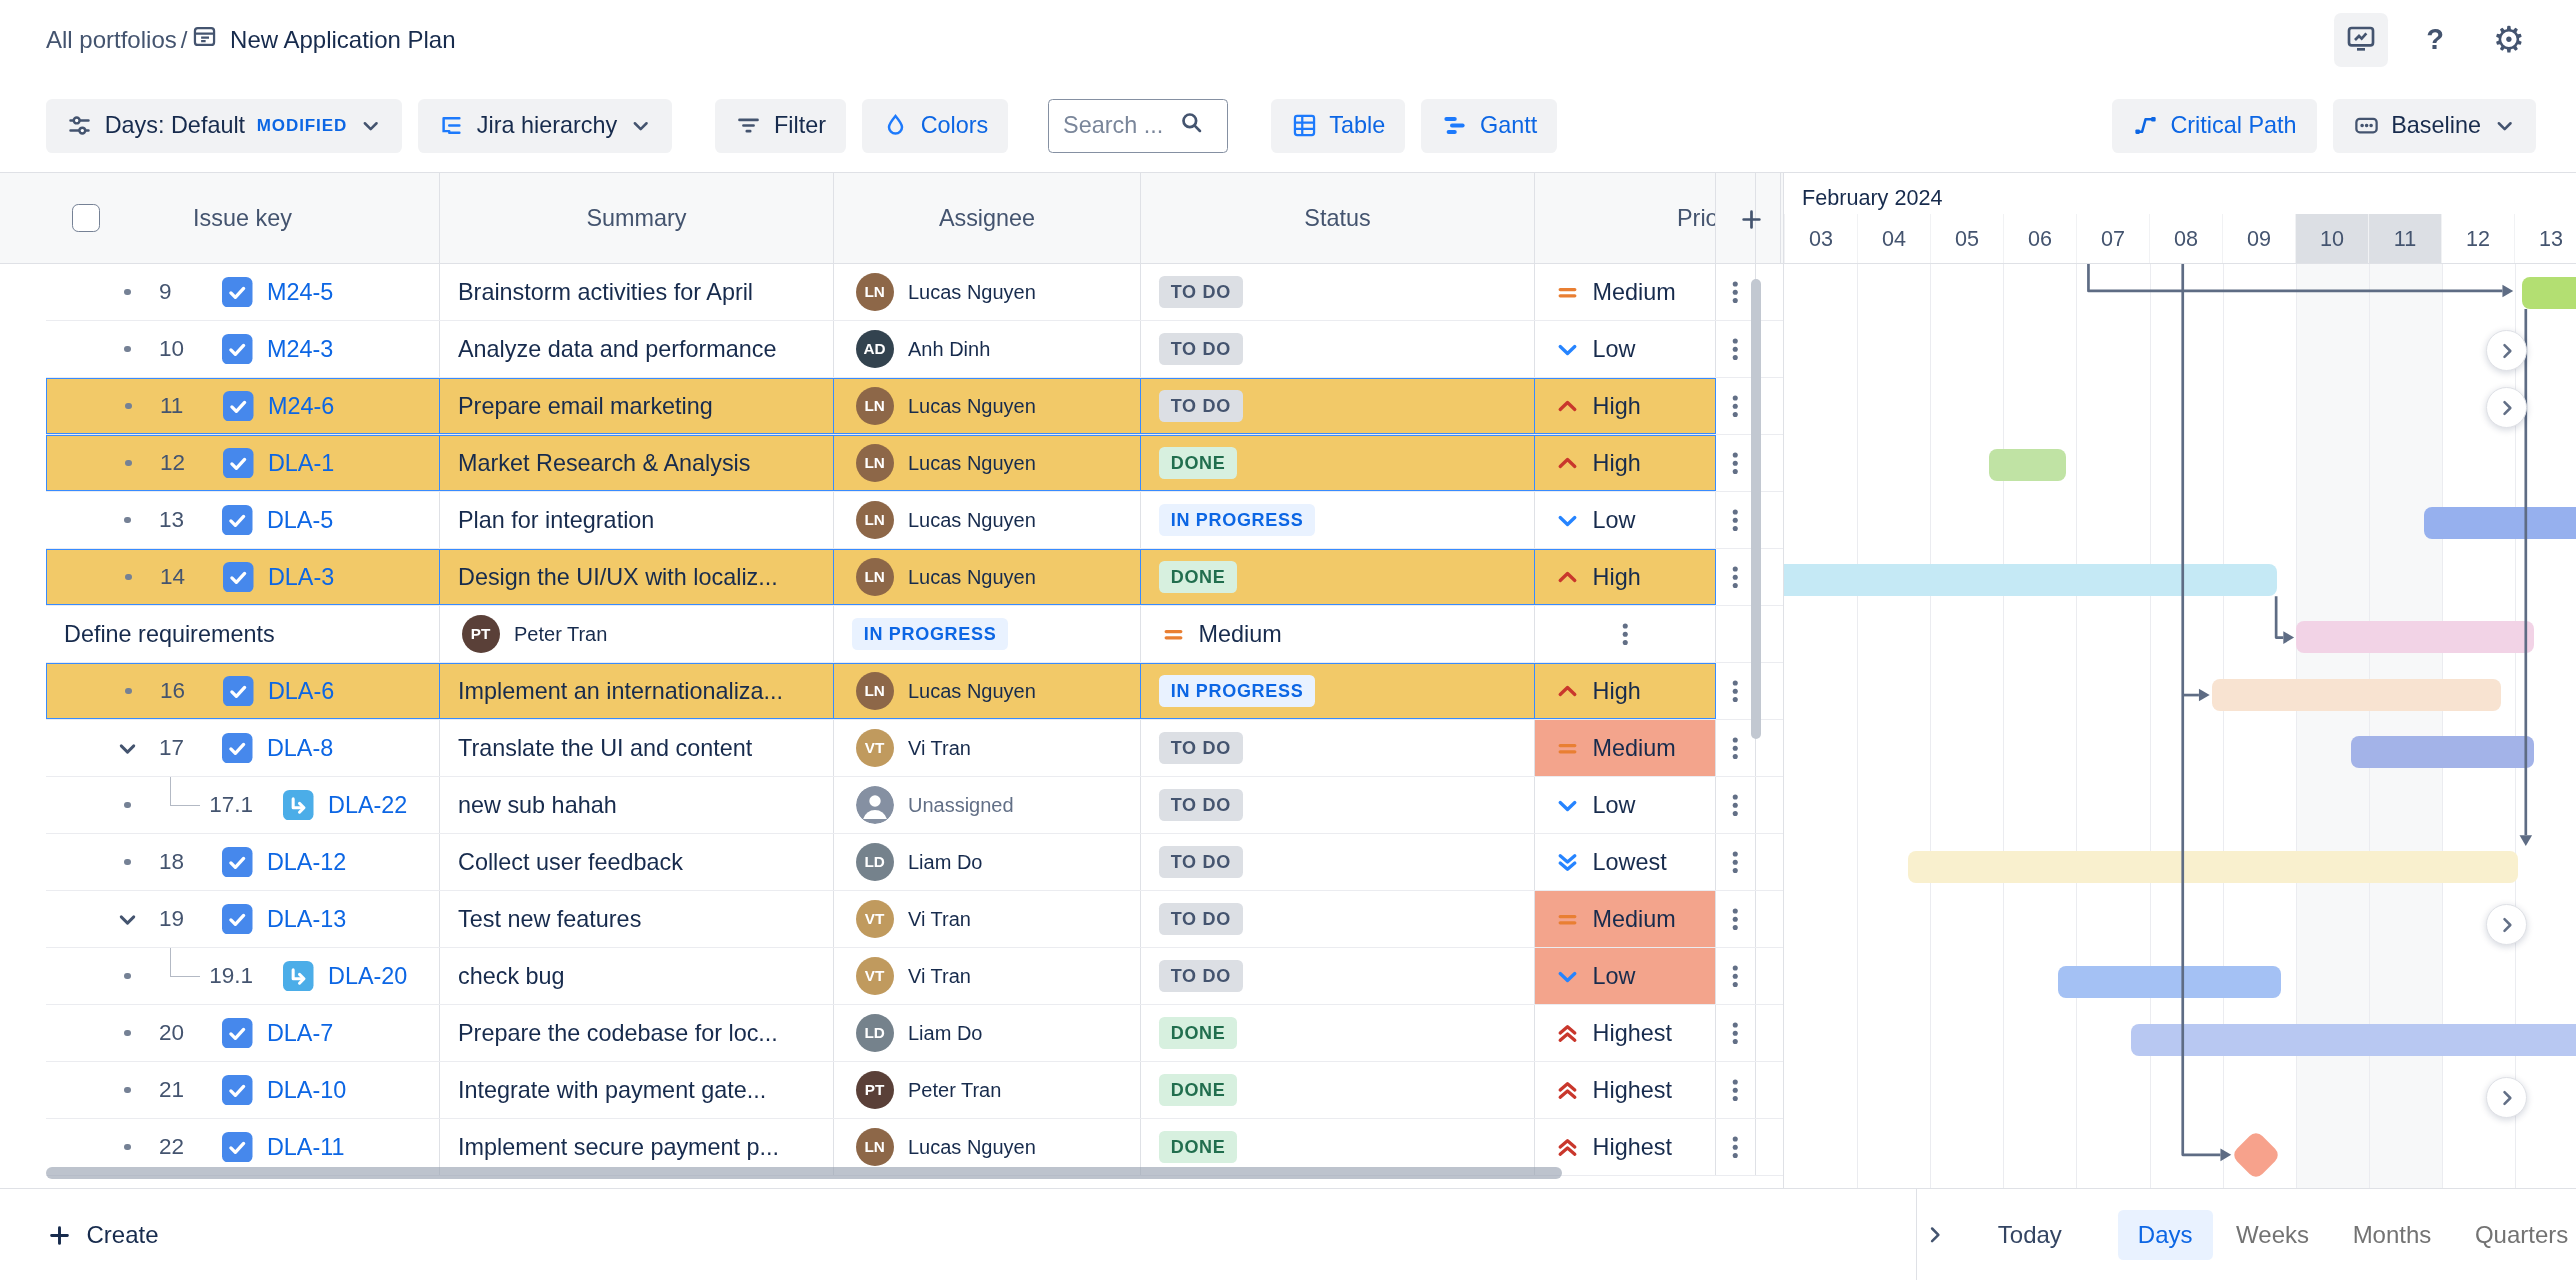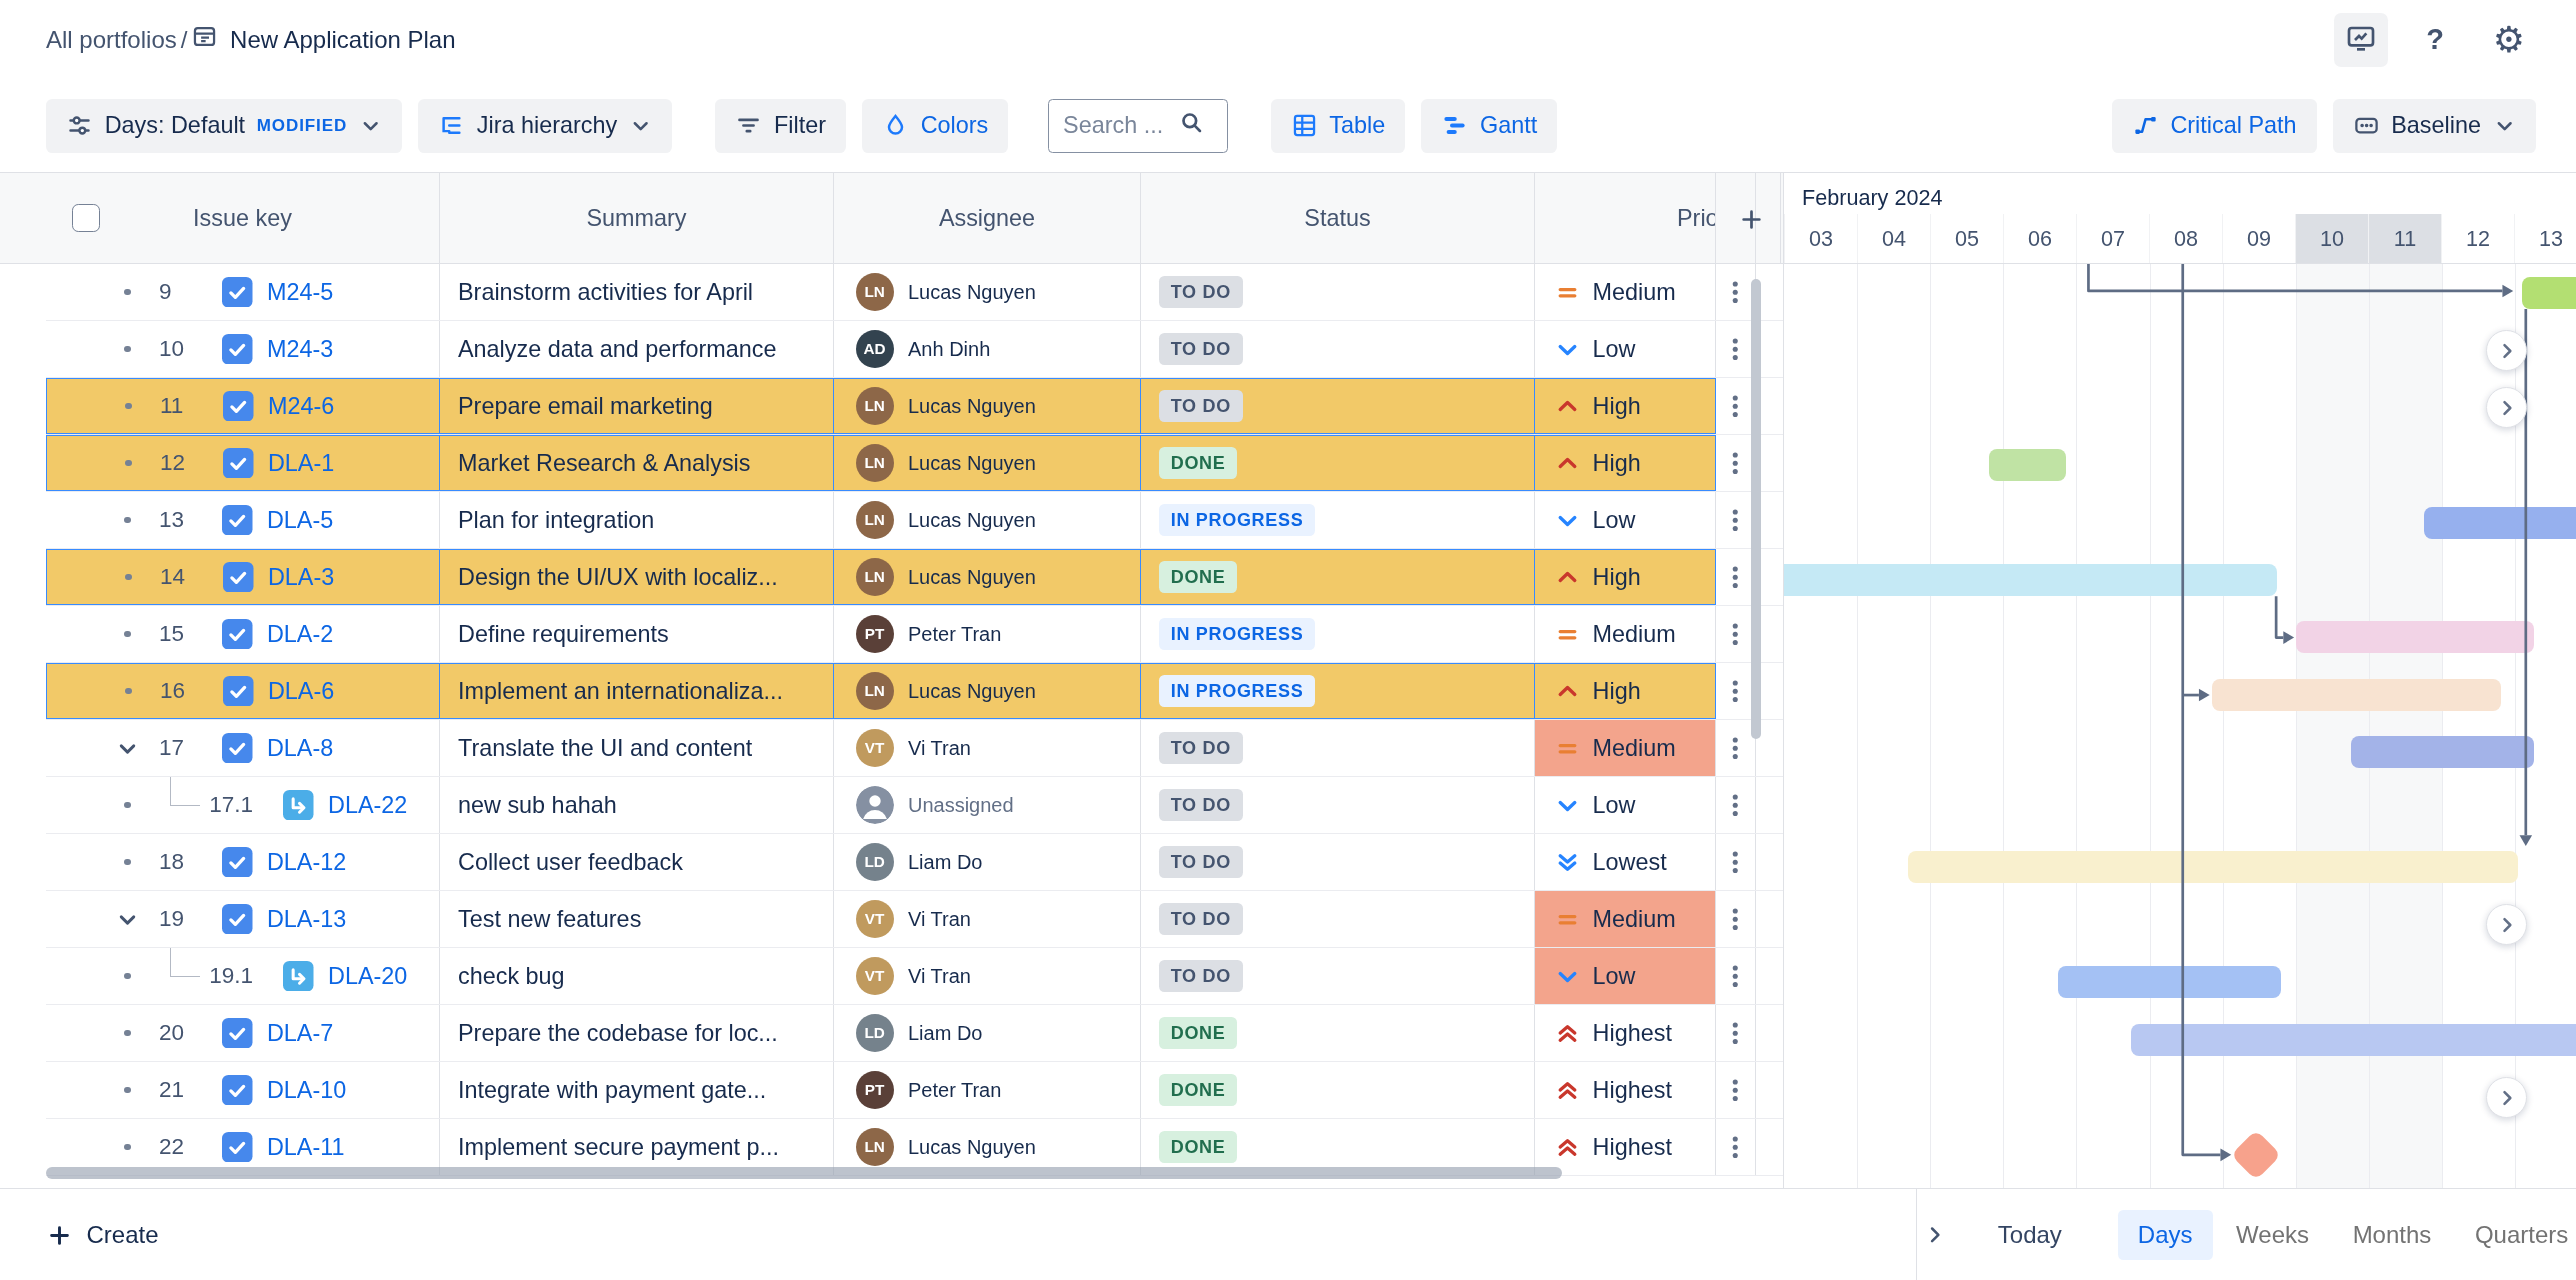--- a/index.html
+++ b/index.html
@@ -514,33 +514,20 @@
               <svg width="30.5" height="30.5" viewBox="0 0 24 24" fill="#626F86">
                 <circle cx="12" cy="5.5" r="2"></circle>
                 <circle cx="12" cy="12" r="2"></circle>
                 <circle cx="12" cy="18.5" r="2"></circle>
               </svg>
             </button>
           </div>
           <div class="cell tail-cell"></div>
         </div>
         <div class="row">
-          <div class="cell key-cell">
-            <span class="twisty">
-              <span class="dot"></span>
-            </span>
-            <span class="rownum">15</span>
-            <span class="type-icon">
-              <svg width="30.5" height="30.5" viewBox="0 0 24 24">
-                <rect width="24" height="24" rx="5" fill="#4688EC"></rect>
-                <path d="M7 12.5l3.5 3.5L17 9" stroke="#fff" stroke-width="2.6" fill="none" stroke-linecap="round" stroke-linejoin="round"></path>
-              </svg>
-            </span>
-            <a class="key-link">DLA-2</a>
-          </div>
           <div class="cell sum-cell">
             <span class="sum-text">Define requirements</span>
           </div>
           <div class="cell asg-cell">
             <span class="avatar" style="background: rgb(90, 64, 56);">PT</span>
             <span class="asg-name">Peter Tran</span>
           </div>
           <div class="cell status-cell">
             <span class="lozenge" style="background: rgb(233, 242, 255); color: rgb(12, 102, 228);">IN PROGRESS</span>
           </div>

